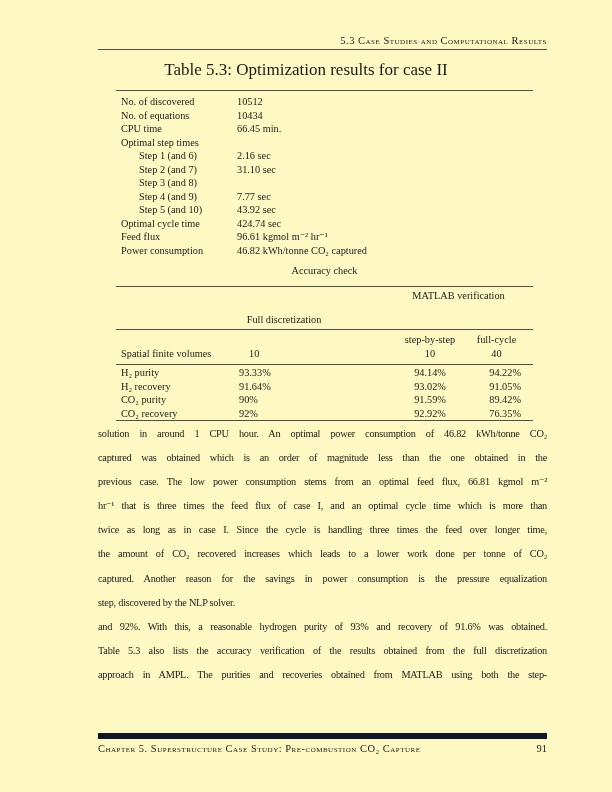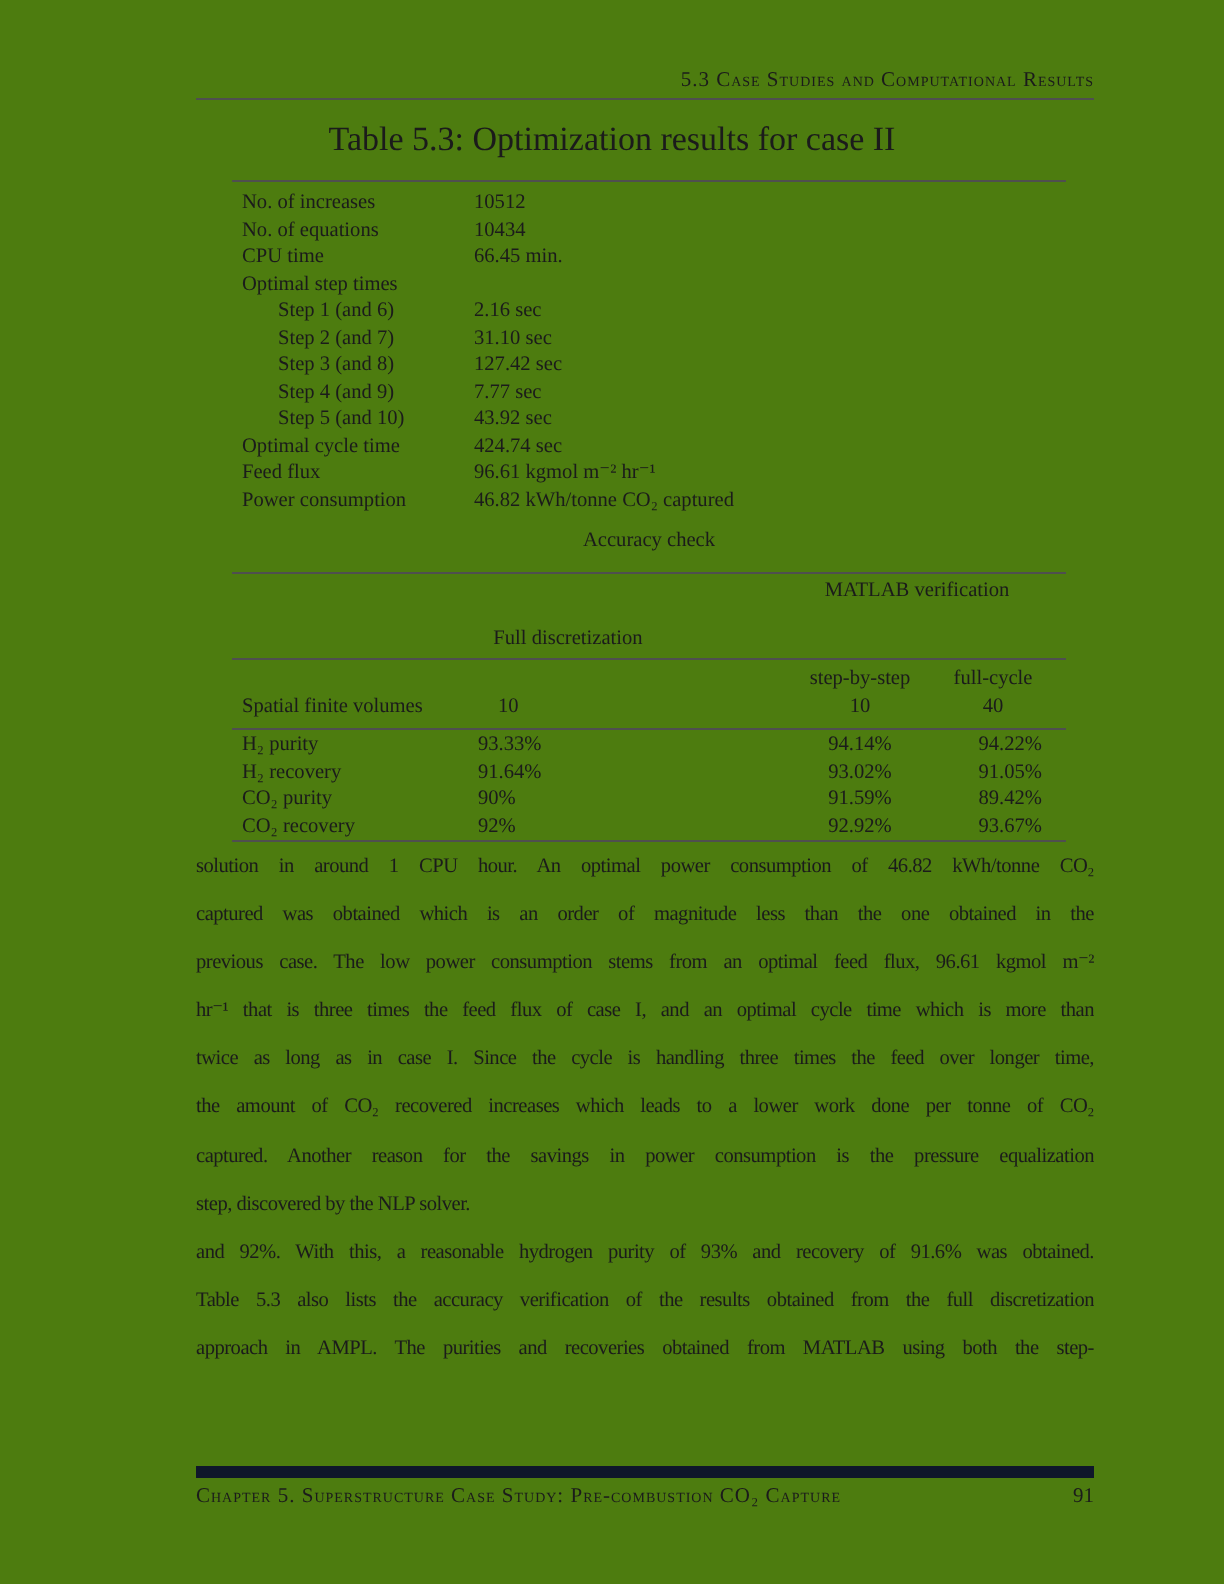--- a/index.html
+++ b/index.html
@@ -1,18 +1,18 @@
 <!DOCTYPE html>
 <html><head>
 <meta charset="utf-8">
 <style>
   * { margin:0; padding:0; box-sizing:border-box; }
   html,body { background:#ffffff; }
   .page {
-    position:relative; width:612px; height:792px; background:#4d7c0f;
+    position:relative; width:612px; height:792px; background:#fef9c3;
     font-family:"Liberation Serif","DejaVu Serif",serif; color:#1b1b1b;
     overflow:hidden;
   }
   
   .page-header {
     position:absolute; top:34px; left:98px; width:449px;
     text-align:right; font-variant:small-caps; letter-spacing:0.5px;
     font-size:10.5px; line-height:13px; padding-bottom:2px;
     border-bottom:1px solid #4f4f4f;
   }
@@ -73,21 +73,21 @@
     <span>5.3 Case Studies and Computational Results</span>
   </div>
 
   <div class="caption">Table 5.3: Optimization results for case II</div>
 
   <div class="tbl">
     <div class="rule"></div>
 
     <div class="b1">
       <div class="b1row">
-          <span class="lbl">No. of increases</span>
+          <span class="lbl">No. of discovered</span>
           <span class="val">10512</span>
         </div>
       <div class="b1row">
           <span class="lbl">No. of equations</span>
           <span class="val">10434</span>
         </div>
       <div class="b1row">
           <span class="lbl">CPU time</span>
           <span class="val">66.45 min.</span>
         </div>
@@ -98,21 +98,20 @@
       <div class="b1row ind">
           <span class="lbl">Step 1 (and 6)</span>
           <span class="val">2.16 sec</span>
         </div>
       <div class="b1row ind">
           <span class="lbl">Step 2 (and 7)</span>
           <span class="val">31.10 sec</span>
         </div>
       <div class="b1row ind">
           <span class="lbl">Step 3 (and 8)</span>
-          <span class="val">127.42 sec</span>
         </div>
       <div class="b1row ind">
           <span class="lbl">Step 4 (and 9)</span>
           <span class="val">7.77 sec</span>
         </div>
       <div class="b1row ind">
           <span class="lbl">Step 5 (and 10)</span>
           <span class="val">43.92 sec</span>
         </div>
       <div class="b1row">
@@ -166,30 +165,30 @@
       <div class="acc-grid acc-row">
         <span class="c1">CO₂ purity</span>
         <span class="c2">90%</span>
         <span class="c3">91.59%</span>
         <span class="c4">89.42%</span>
       </div>
       <div class="acc-grid acc-row">
         <span class="c1">CO₂ recovery</span>
         <span class="c2">92%</span>
         <span class="c3">92.92%</span>
-        <span class="c4">93.67%</span>
+        <span class="c4">76.35%</span>
       </div>
     </div>
     <div class="rule"></div>
   </div>
 
   <div class="bodytext">
     <div class="ln">solution in around 1 CPU hour. An optimal power consumption of 46.82 kWh/tonne CO₂</div>
     <div class="ln">captured was obtained which is an order of magnitude less than the one obtained in the</div>
-    <div class="ln">previous case. The low power consumption stems from an optimal feed flux, 96.61 kgmol m⁻²</div>
+    <div class="ln">previous case. The low power consumption stems from an optimal feed flux, 66.81 kgmol m⁻²</div>
     <div class="ln">hr⁻¹ that is three times the feed flux of case I, and an optimal cycle time which is more than</div>
     <div class="ln">twice as long as in case I. Since the cycle is handling three times the feed over longer time,</div>
     <div class="ln">the amount of CO₂ recovered increases which leads to a lower work done per tonne of CO₂</div>
     <div class="ln">captured. Another reason for the savings in power consumption is the pressure equalization</div>
     <div class="ln end">step, discovered by the NLP solver.</div>
     <div class="ln">and 92%. With this, a reasonable hydrogen purity of 93% and recovery of 91.6% was obtained.</div>
     <div class="ln">Table 5.3 also lists the accuracy verification of the results obtained from the full discretization</div>
     <div class="ln">approach in AMPL. The purities and recoveries obtained from MATLAB using both the step-</div>
   </div>
 

